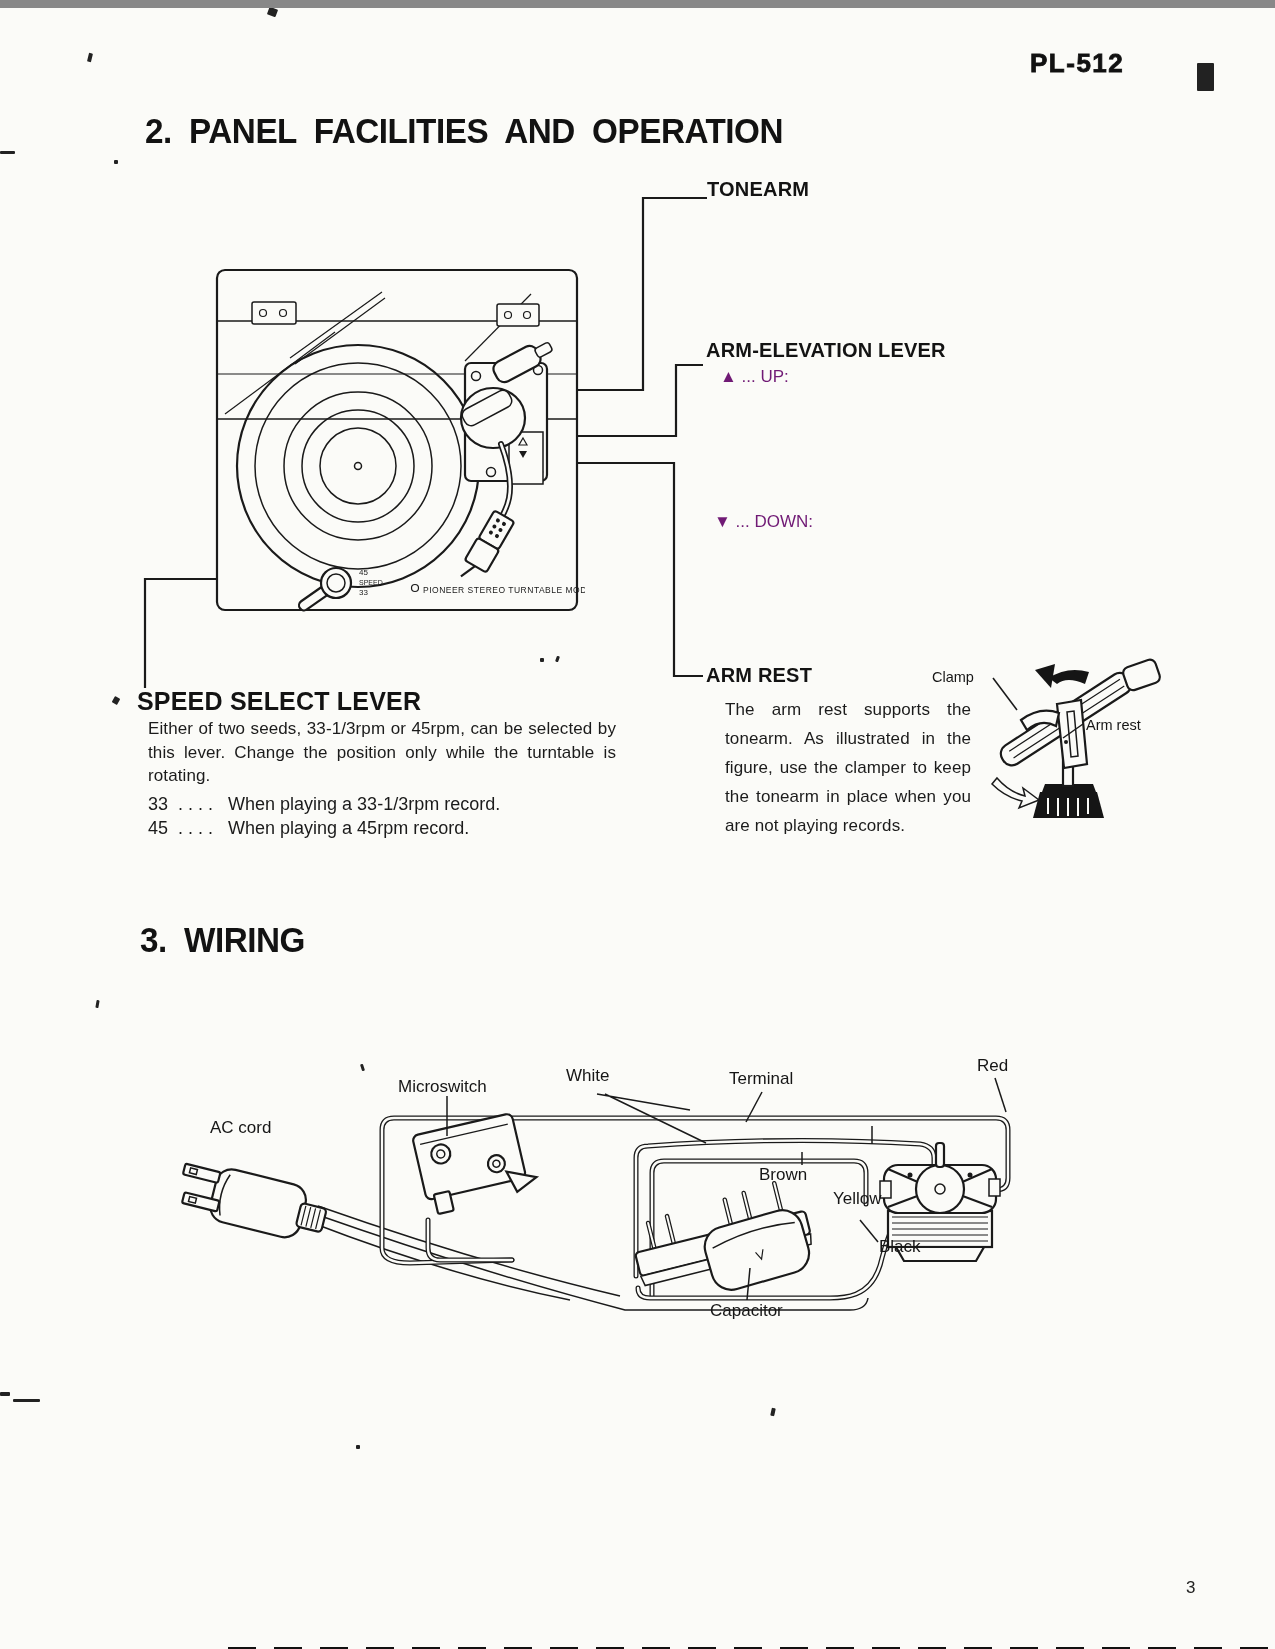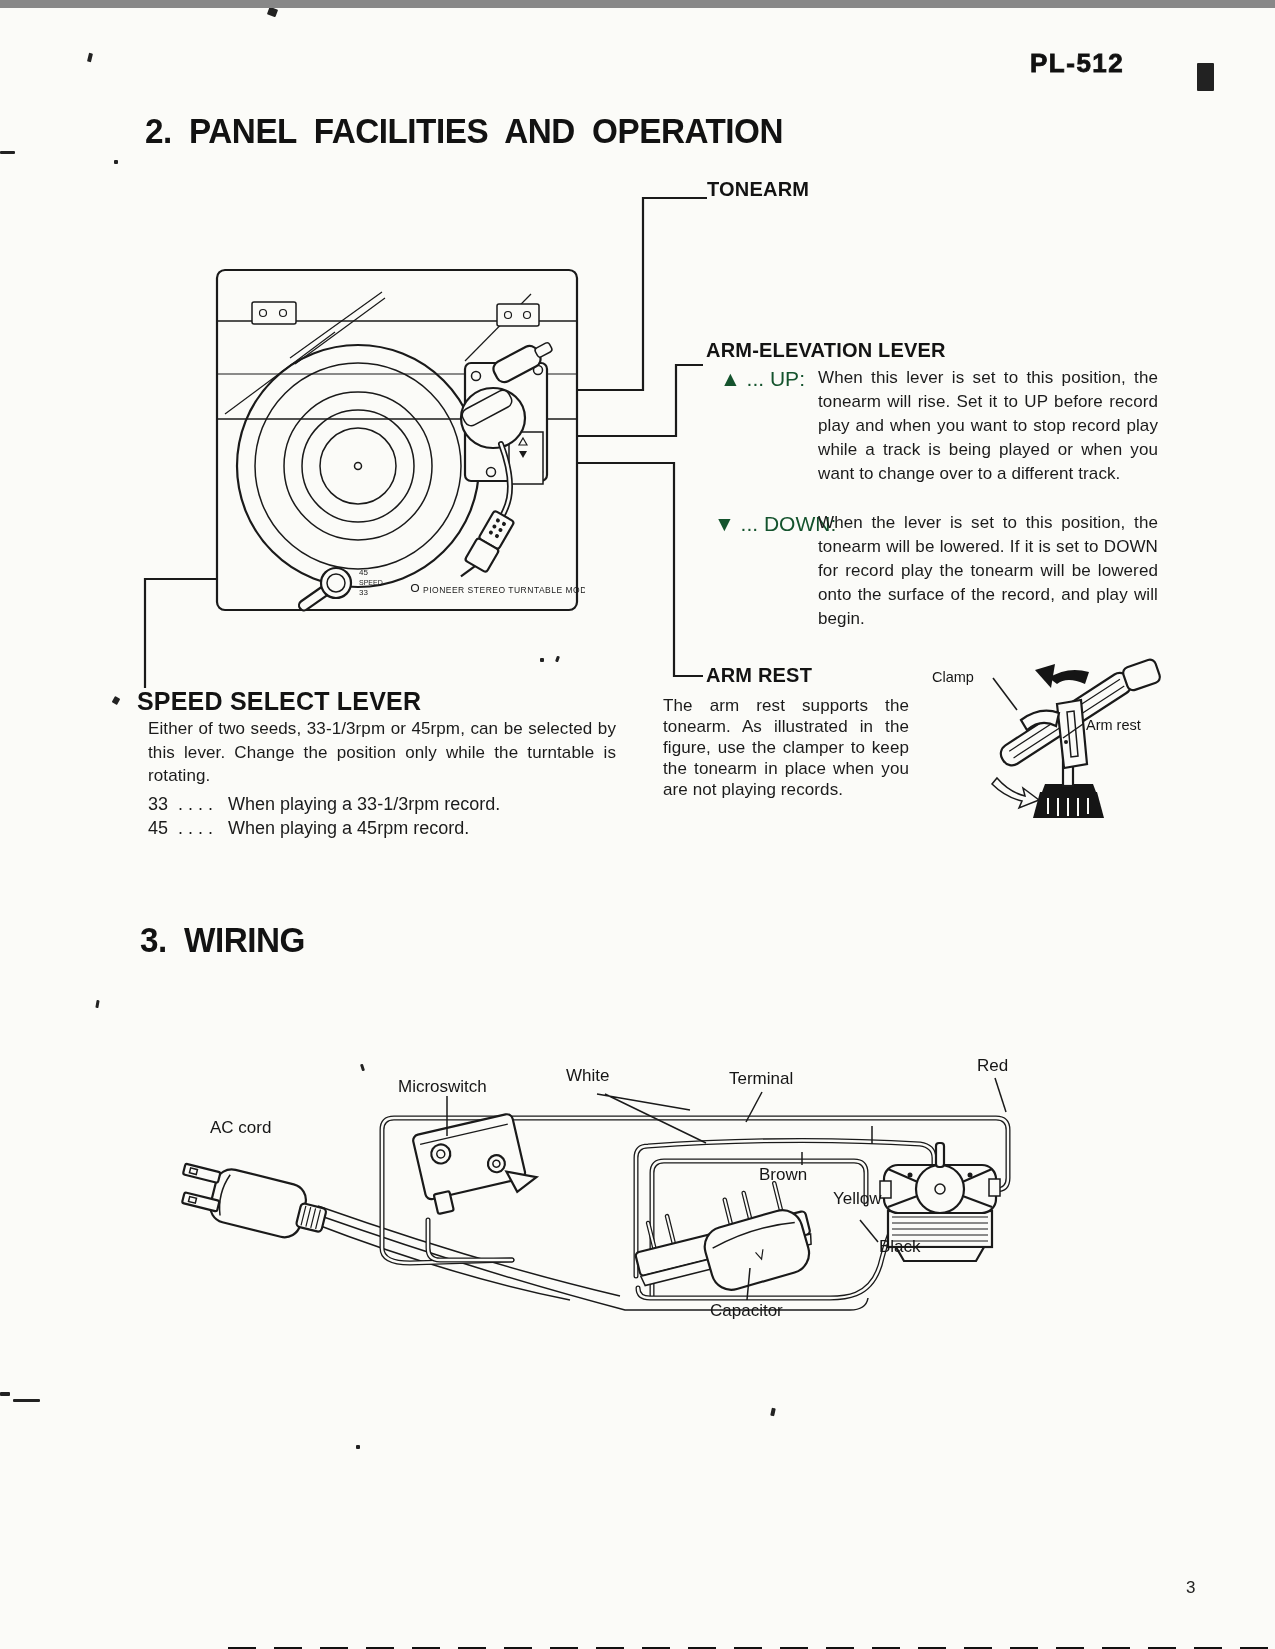--- a/index.html
+++ b/index.html
@@ -18,21 +18,21 @@
     font-weight:bold;font-size:26px;letter-spacing:1.5px;color:#111;
     -webkit-text-stroke:0.8px #111;white-space:nowrap;
   }
   .h2{
     font-weight:bold;font-size:20px;letter-spacing:0.2px;color:#131313;white-space:nowrap;
   }
   .body-text{
     font-size:17px;line-height:23.6px;letter-spacing:0.1px;color:#1b1b1b;
     text-align:justify;
   }
-  .term{font-size:21px;color:#14532d;white-space:nowrap;}
+  .term{font-size:17px;color:#701a75;white-space:nowrap;}
   .item-line{font-size:18px;color:#1b1b1b;white-space:pre;}
   .dia-label{font-size:17px;color:#161616;white-space:nowrap;}
   .small-label{font-size:14.5px;color:#161616;white-space:nowrap;}
   .footer-num{font-size:17px;color:#222;}
   svg{display:block;}
   .ln{stroke:#1a1a1a;stroke-width:2.2;fill:none;}
   .ln15{stroke:#1a1a1a;stroke-width:1.5;fill:none;}
   .ln12{stroke:#1a1a1a;stroke-width:1.2;fill:none;}
   .shape{stroke:#1a1a1a;stroke-width:2.2;fill:#fbfbf8;}
   .shape15{stroke:#1a1a1a;stroke-width:1.5;fill:#fbfbf8;}
@@ -152,26 +152,24 @@
       <text class="tiny-text" x="224" y="359" font-size="8">33</text>
     </g>
     <circle class="ln12" cx="280" cy="352" r="3.5"></circle>
     <text class="tiny-text" x="288" y="357" font-size="8.5" letter-spacing="0.5">PIONEER STEREO TURNTABLE  MODEL PL-512</text>
   </svg>
 
   <div class="abs h2" style="left:707px;top:170px">TONEARM</div>
 
   <div class="abs h2" style="left:706px;top:331px">ARM-ELEVATION LEVER</div>
   <div class="abs term" style="left:720px;top:359px">▲ ... UP:</div>
-  <div class="abs body-text" style="left:818px;top:358px;width:340px;line-height:24px">When this lever is set to this position, the tonearm will rise. Set it to UP before record play and when you want to stop record play while a track is being played or when you want to change over to a different track.</div>
   <div class="abs term" style="left:714px;top:504px">▼ ... DOWN:</div>
-  <div class="abs body-text" style="left:818px;top:503px;width:340px;line-height:24px">When the lever is set to this position, the tonearm will be lowered. If it is set to DOWN for record play the tonearm will be lowered onto the surface of the record, and play will begin.</div>
 
   <div class="abs h2" style="left:706px;top:656px">ARM REST</div>
-  <div class="abs body-text" style="left:663px;top:687px;width:246px;line-height:21px">The arm rest supports the tonearm. As illustrated in the figure, use the clamper to keep the tonearm in place when you are not playing records.</div>
+  <div class="abs body-text" style="left:725px;top:687px;width:246px;line-height:29px">The arm rest supports the tonearm. As illustrated in the figure, use the clamper to keep the tonearm in place when you are not playing records.</div>
 
   <svg class="abs" style="left:945px;top:648px" width="228" height="172" viewBox="0 0 228 172">
 
     <path d="M 95,136 L 152,136 L 159,162 L 88,162 Z" fill="#151515"></path>
     <path d="M 100,128 L 148,128 L 151,136 L 97,136 Z" fill="#151515"></path>
     <path d="M 103,142 L 103,158 M 113,142 L 113,160 M 123,142 L 123,160 M 133,142 L 133,160 M 143,142 L 143,158" stroke="#fbfbf8" stroke-width="2"></path>
     <rect x="118" y="88" width="10" height="42" class="shape"></rect>
 
     <g transform="translate(58,104) rotate(-33)">
       <rect class="shape" x="0" y="-11" width="150" height="22" rx="10"></rect>

